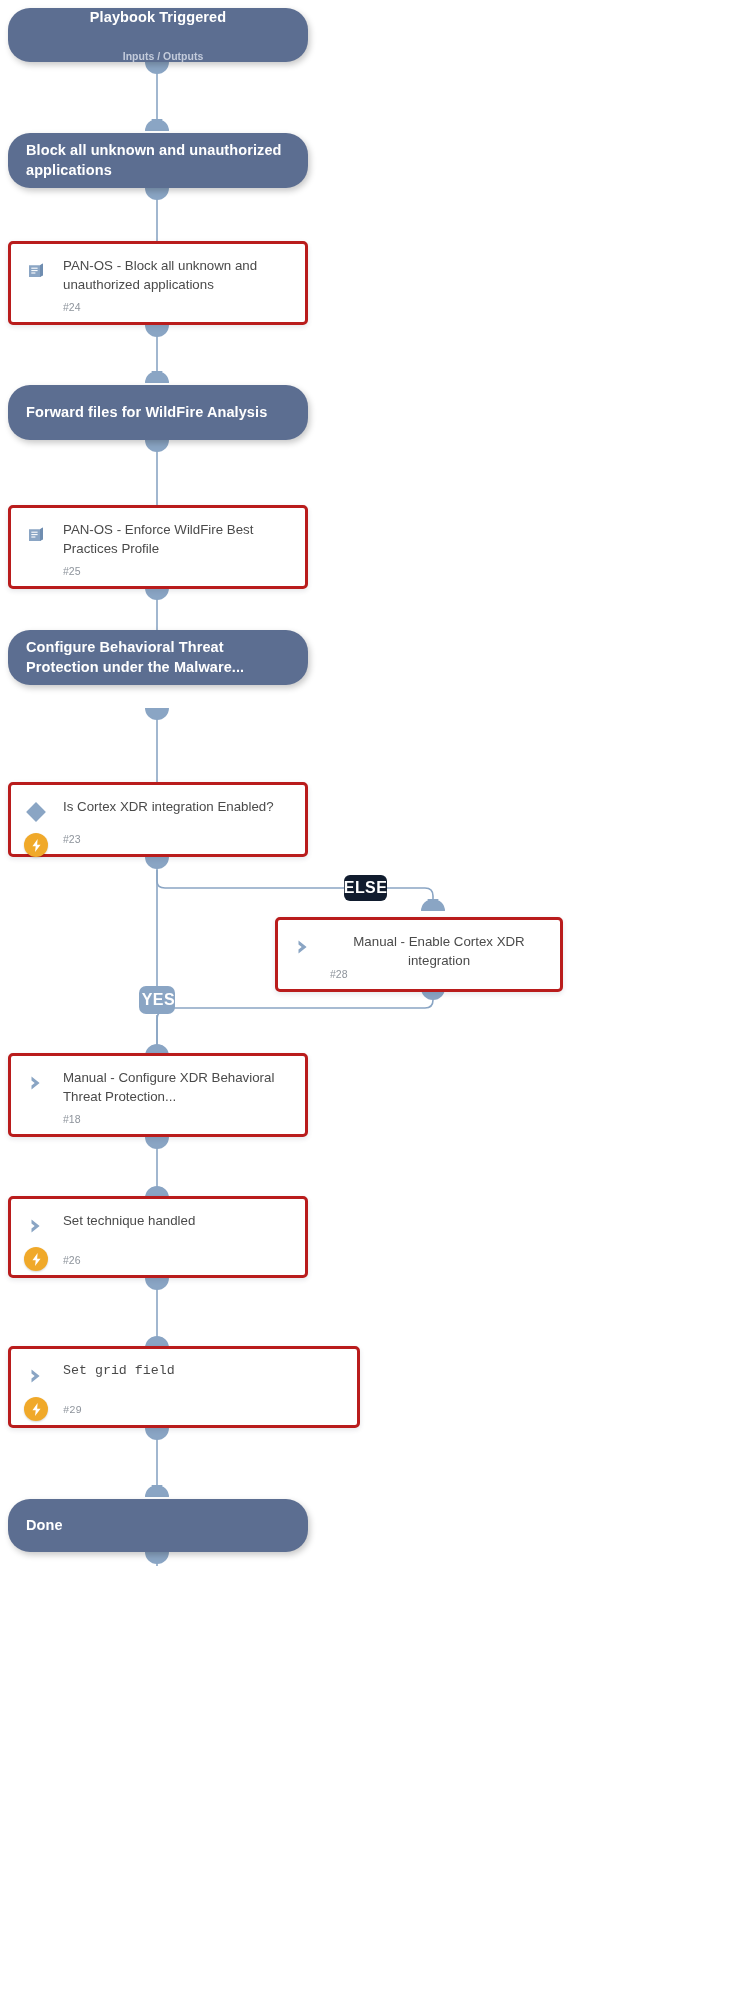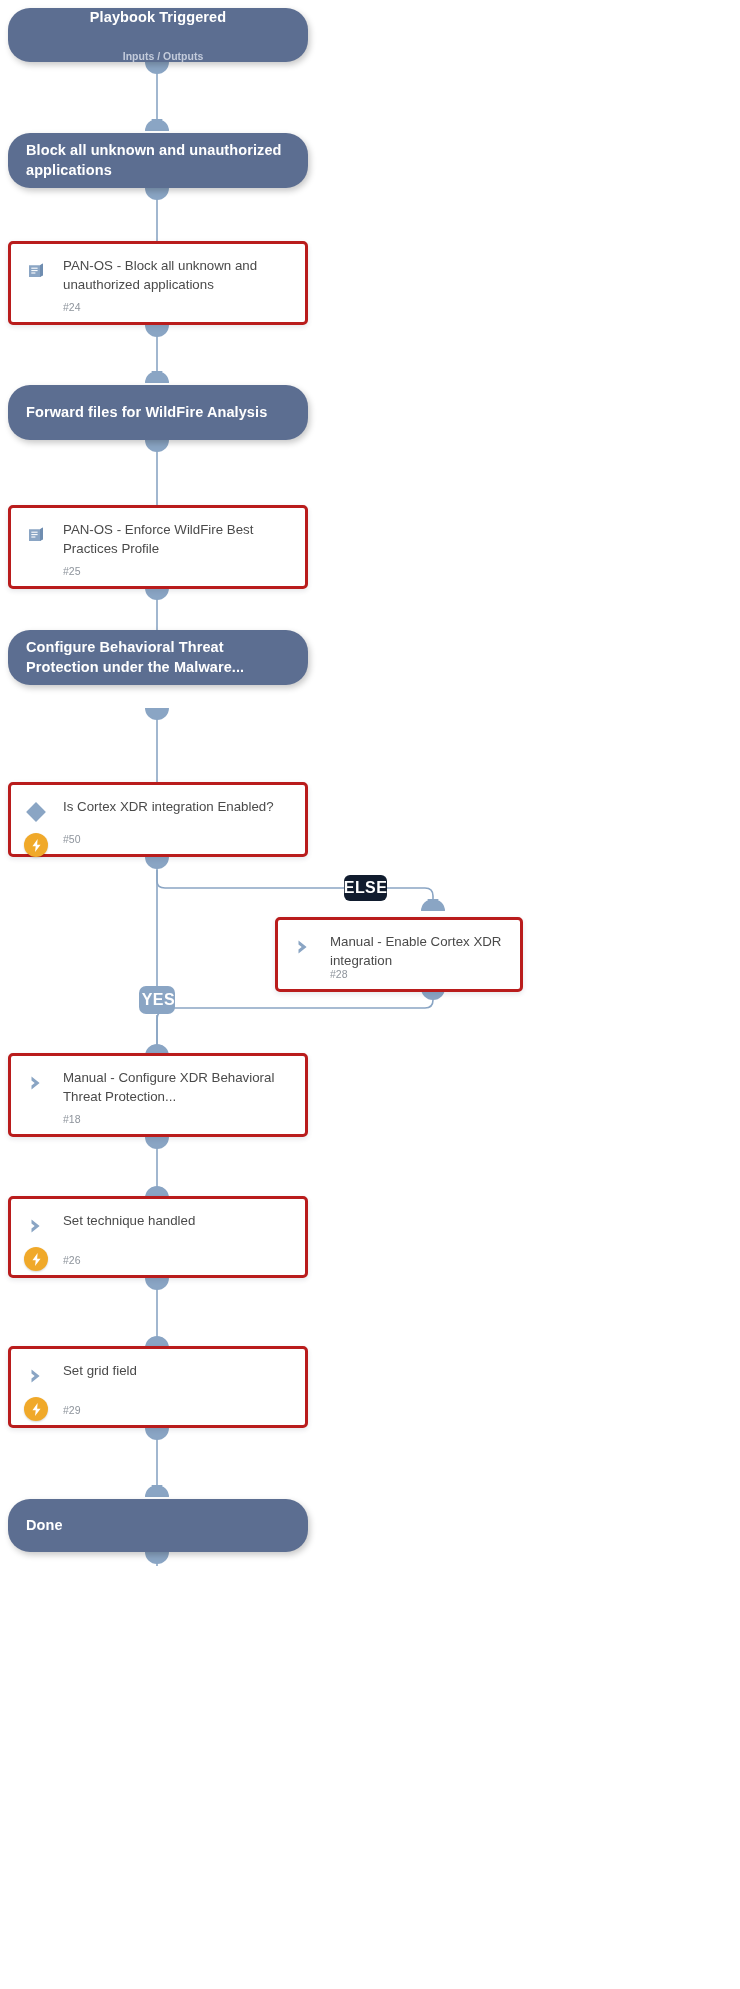--- a/index.html
+++ b/index.html
@@ -247,28 +247,28 @@
       <svg width="22" height="22" viewBox="0 0 22 22">
         <rect x="4" y="4" width="14" height="14" transform="rotate(45 11 11)" fill="#8aa5c4"></rect>
       </svg>
     </span>
     <span class="task-badge">
       <svg width="13" height="13" viewBox="0 0 12 16">
         <path d="M7.4 0 L1 9 L5 9 L4.2 16 L11 7 L6.8 7 Z" fill="#ffffff"></path>
       </svg>
     </span>
     <div class="task-title">Is Cortex XDR integration Enabled?</div>
-    <div class="task-id">#50</div>
+    <div class="task-id">#23</div>
   </div>
 
   <div class="branch-label branch-else" style="left:344px; top:875px;">
     <span>ELSE</span>
   </div>
 
-  <div class="task-card" style="left:275px; top:917px; width:248px; height:75px;">
+  <div class="task-card" style="left:275px; top:917px; width:288px; height:75px;text-align:center;">
     <span class="task-icon">
       <svg width="20" height="20" viewBox="0 0 20 20">
         <path d="M5.5 3.4 L13.6 10 L5.5 16.6 L5.5 12.6 L8.7 10 L5.5 7.4 Z" fill="#8aa5c4"></path>
       </svg>
     </span>
     <div class="task-title">Manual - Enable Cortex XDR integration</div>
     <div class="task-id">#28</div>
   </div>
 
   <div class="branch-label branch-yes" style="left:139px; top:986px;justify-content:flex-end;">
@@ -293,21 +293,21 @@
     </span>
     <span class="task-badge">
       <svg width="13" height="13" viewBox="0 0 12 16">
         <path d="M7.4 0 L1 9 L5 9 L4.2 16 L11 7 L6.8 7 Z" fill="#ffffff"></path>
       </svg>
     </span>
     <div class="task-title">Set technique handled</div>
     <div class="task-id">#26</div>
   </div>
 
-  <div class="task-card" style="left:8px; top:1346px; width:300px; height:82px;">
+  <div class="task-card" style="left:8px; top:1346px; width:352px; height:82px;font-family:Liberation Mono, monospace;">
     <span class="task-icon">
       <svg width="20" height="20" viewBox="0 0 20 20">
         <path d="M5.5 3.4 L13.6 10 L5.5 16.6 L5.5 12.6 L8.7 10 L5.5 7.4 Z" fill="#8aa5c4"></path>
       </svg>
     </span>
     <span class="task-badge">
       <svg width="13" height="13" viewBox="0 0 12 16">
         <path d="M7.4 0 L1 9 L5 9 L4.2 16 L11 7 L6.8 7 Z" fill="#ffffff"></path>
       </svg>
     </span>

